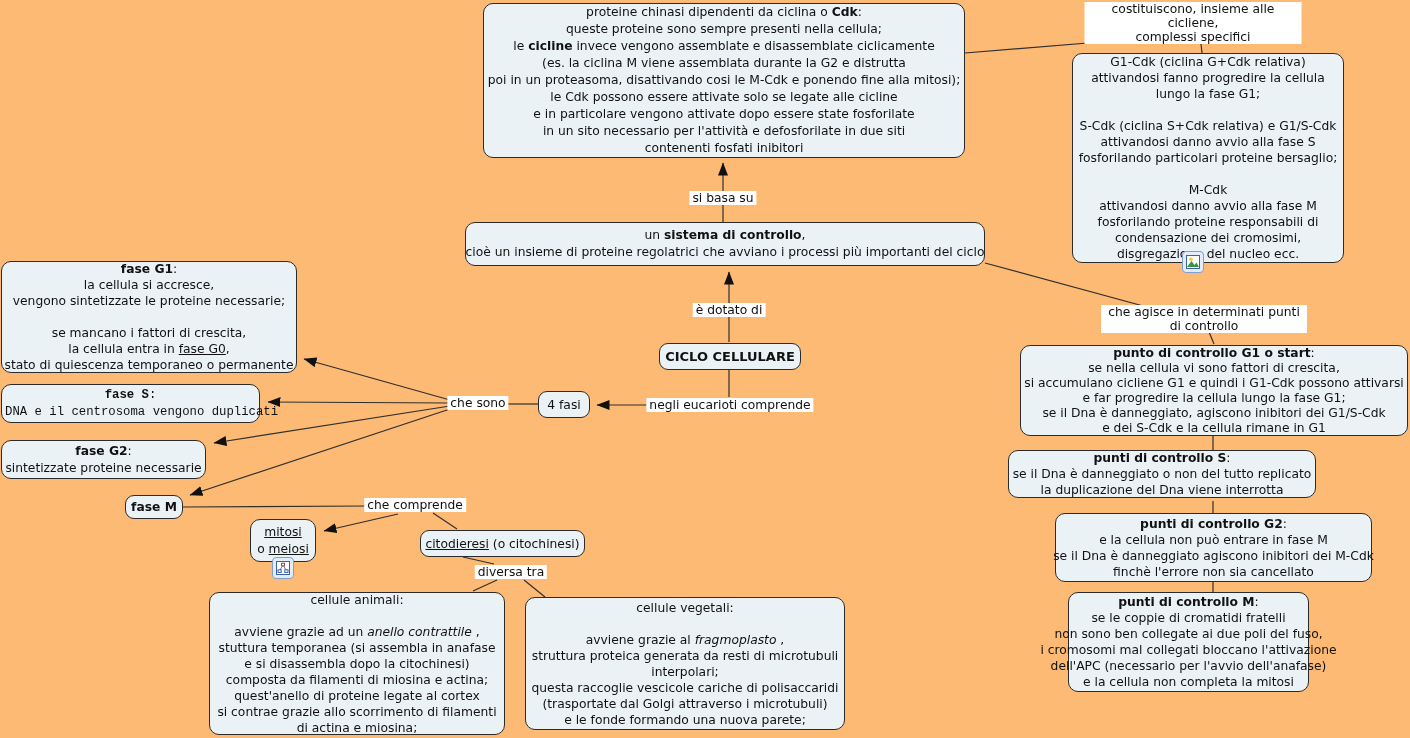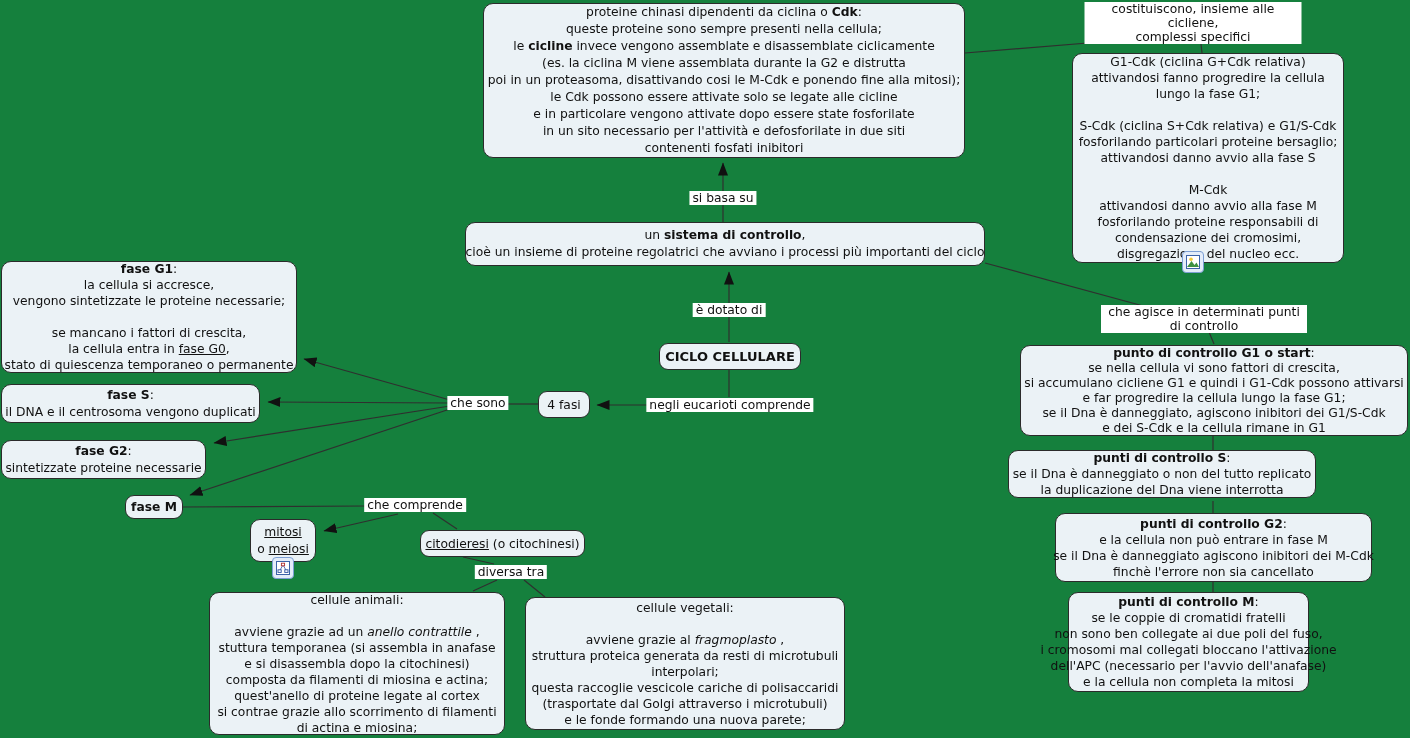--- a/index.html
+++ b/index.html
@@ -1,17 +1,17 @@
 <!DOCTYPE html>
 <html><head>
 <meta charset="utf-8">
 <style>
   html,body { margin:0; padding:0; background:#ffffff; }
   .canvas {
-    position:relative; width:1410px; height:738px; background:#15803d;
+    position:relative; width:1410px; height:738px; background:#fdba74;
     font-family:"DejaVu Sans","Liberation Sans",sans-serif; color:#111;
     overflow:hidden;
   }
   svg.edges { position:absolute; left:0; top:0; z-index:1; }
   svg.edges line, svg.edges path.edge { stroke:#2f2f2f; stroke-width:1.2; fill:none; }
   .node {
     position:absolute; box-sizing:border-box; z-index:2;
     background:#ebf2f6; border:1.3px solid #2b2b2b; border-radius:10px;
     display:flex; flex-direction:column; justify-content:center;
     font-size:12.3px; line-height:16px; padding:2px 4px;
@@ -76,22 +76,22 @@
       <div class="ln"><span>in un sito necessario per l'attività e defosforilate in due siti</span></div>
       <div class="ln"><span>contenenti fosfati inibitori</span></div>
     </div>
 
   <div class="node" style="left:1072px; top:53px; width:272px; height:210px; line-height:16px;">
       <div class="ln"><span>G1-Cdk (ciclina G+Cdk relativa)</span></div>
       <div class="ln"><span>attivandosi fanno progredire la cellula</span></div>
       <div class="ln"><span>lungo la fase G1;</span></div>
       <div class="ln"><span>&nbsp;</span></div>
       <div class="ln"><span>S-Cdk (ciclina S+Cdk relativa) e G1/S-Cdk</span></div>
+      <div class="ln"><span>attivandosi danno avvio alla fase S</span></div>
       <div class="ln"><span>fosforilando particolari proteine bersaglio;</span></div>
-      <div class="ln"><span>attivandosi danno avvio alla fase S</span></div>
       <div class="ln"><span>&nbsp;</span></div>
       <div class="ln"><span>M-Cdk</span></div>
       <div class="ln"><span>attivandosi danno avvio alla fase M</span></div>
       <div class="ln"><span>fosforilando proteine responsabili di</span></div>
       <div class="ln"><span>condensazione dei cromosimi,</span></div>
       <div class="ln"><span>disgregazione del nucleo ecc.</span></div>
     </div>
 
   <div class="node" style="left:465px; top:222px; width:520px; height:44px; line-height:17px;">
       <div class="ln"><span>un </span><span style="font-weight: bold;">sistema di controllo</span><span>,</span></div>
@@ -105,21 +105,21 @@
   <div class="node" style="left:1px; top:261px; width:296px; height:112px; line-height:16px;">
       <div class="ln"><span style="font-weight: bold;">fase G1</span><span>:</span></div>
       <div class="ln"><span>la cellula si accresce,</span></div>
       <div class="ln"><span>vengono sintetizzate le proteine necessarie;</span></div>
       <div class="ln"><span>&nbsp;</span></div>
       <div class="ln"><span>se mancano i fattori di crescita,</span></div>
       <div class="ln"><span>la cellula entra in </span><span style="text-decoration: underline;">fase G0</span><span>,</span></div>
       <div class="ln"><span>stato di quiescenza temporaneo o permanente</span></div>
     </div>
 
-  <div class="node" style="left:1px; top:384px; width:259px; height:39px; line-height:17px;">
+  <div class="node" style="left:1px; top:384px; width:259px; height:39px; line-height:17px;font-family:Liberation Mono, monospace;">
       <div class="ln"><span style="font-weight: bold;">fase S</span><span>:</span></div>
       <div class="ln"><span>il DNA e il centrosoma vengono duplicati</span></div>
     </div>
 
   <div class="node" style="left:1px; top:440px; width:205px; height:39px; line-height:17px;">
       <div class="ln"><span style="font-weight: bold;">fase G2</span><span>:</span></div>
       <div class="ln"><span>sintetizzate proteine necessarie</span></div>
     </div>
 
   <div class="node small" style="left:125px; top:495px; width:58px; height:24px;">

